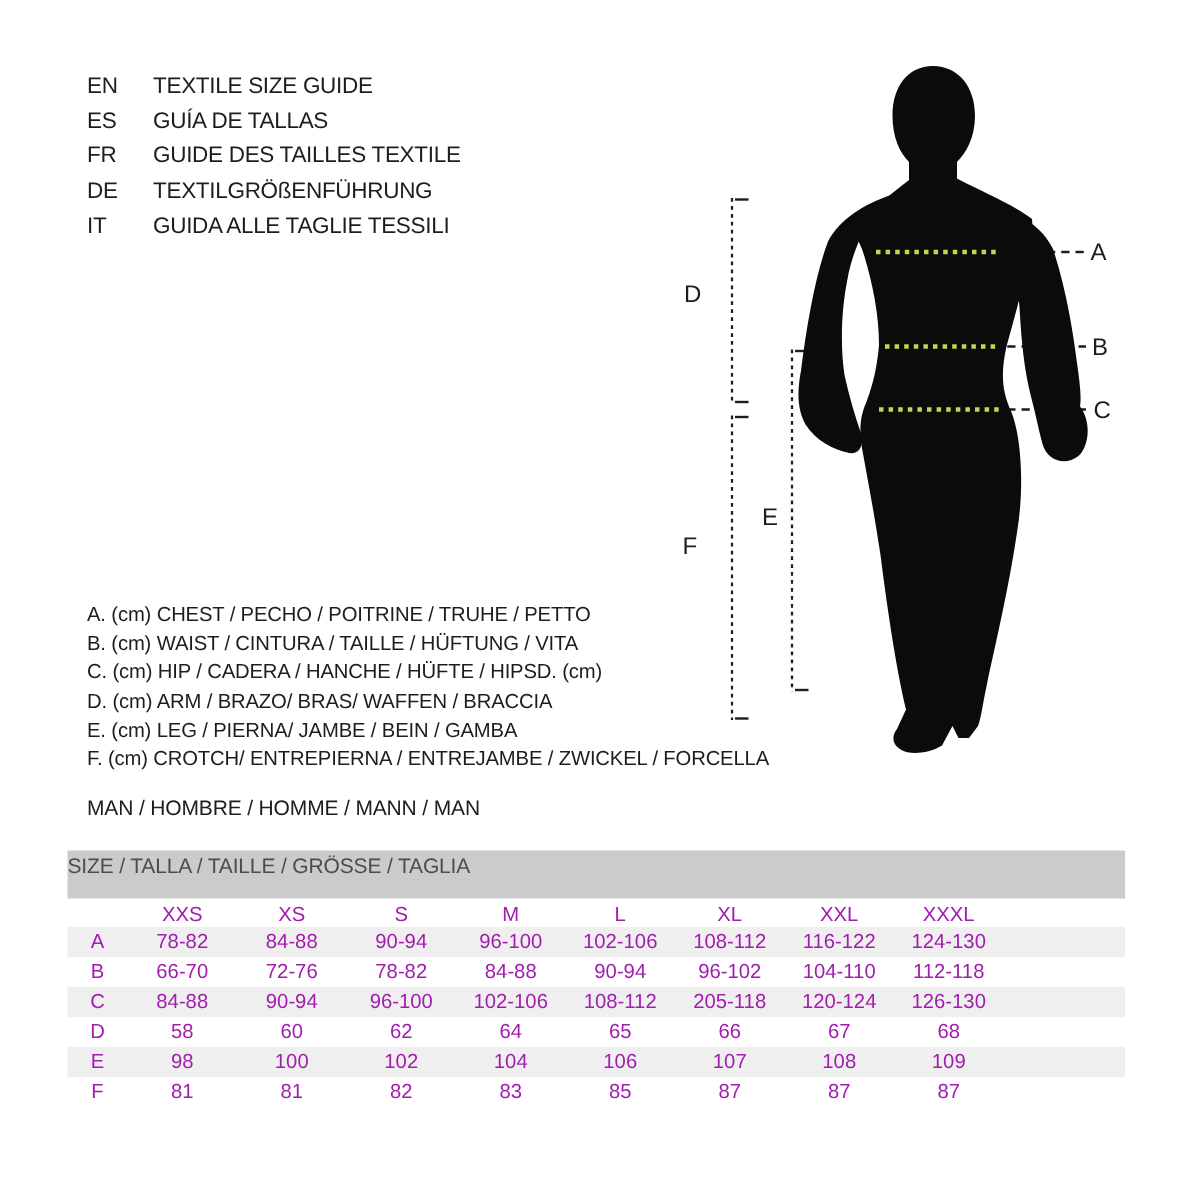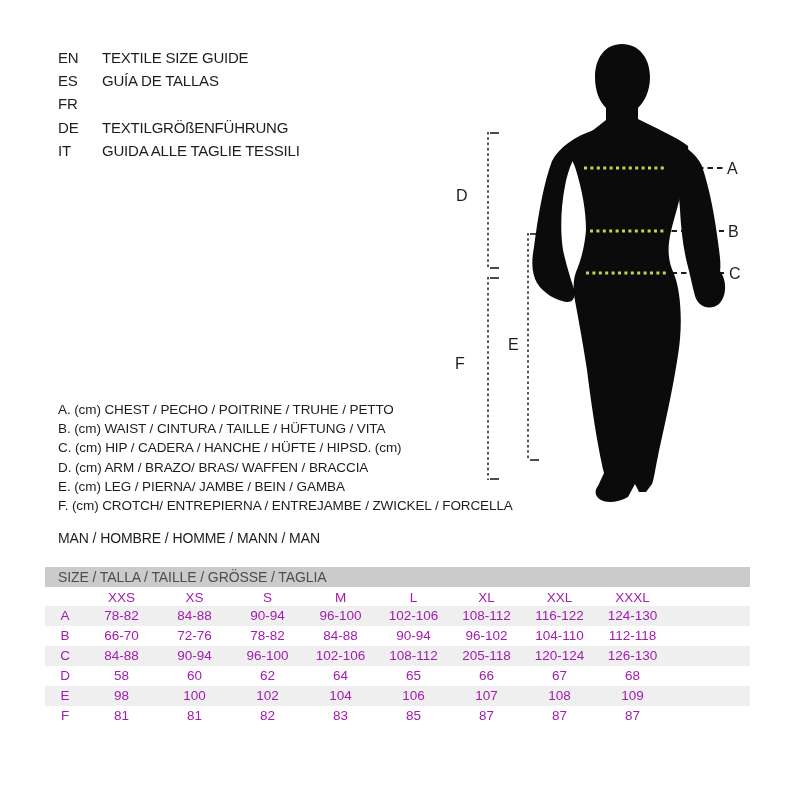--- a/index.html
+++ b/index.html
@@ -26,22 +26,22 @@
   
   .legend { position: absolute; left: 58px; top: 400px; }
   .legend-item { height: 19.2px; line-height: 19.2px; font-size: 13.5px; letter-spacing: -0.1px; white-space: nowrap; }
 
   
   .gender { position: absolute; left: 58px; top: 530px; font-size: 14px; letter-spacing: -0.1px; }
 
   
   .size-table { position: absolute; left: 45px; top: 567px; width: 705px; }
   .table-title-bar {
-    height: 20px; line-height: 20px; background: #cbcbcb; color: #4d4d4d;
-    font-size: 14px; padding-left: 13px; letter-spacing: -0.1px;
+    height: 32px; line-height: 20px; background: #cbcbcb; color: #4d4d4d;
+    font-size: 14px; letter-spacing: -0.1px;
   }
   .trow { display: flex; height: 20px; line-height: 20px; font-size: 13.5px; color: #a21caf; }
   .trow.thead { height: 19px; line-height: 21px; }
   .trow.alt { background: #efefef; }
   .tcell { width: 73px; flex: 0 0 73px; text-align: center; white-space: nowrap; }
   .tcell.lbl { width: 40px; flex: 0 0 40px; }
 </style>
 </head>
 <body>
 
@@ -51,20 +51,21 @@
     <div class="lang-row">
       <span class="lang-code">EN</span>
       <span class="lang-title">TEXTILE SIZE GUIDE</span>
     </div>
     <div class="lang-row">
       <span class="lang-code">ES</span>
       <span class="lang-title">GUÍA DE TALLAS</span>
     </div>
     <div class="lang-row">
       <span class="lang-code">FR</span>
+      <span class="lang-title">GUIDE DES TAILLES TEXTILE</span>
     </div>
     <div class="lang-row">
       <span class="lang-code">DE</span>
       <span class="lang-title">TEXTILGRÖßENFÜHRUNG</span>
     </div>
     <div class="lang-row">
       <span class="lang-code">IT</span>
       <span class="lang-title">GUIDA ALLE TAGLIE TESSILI</span>
     </div>
   </div>

